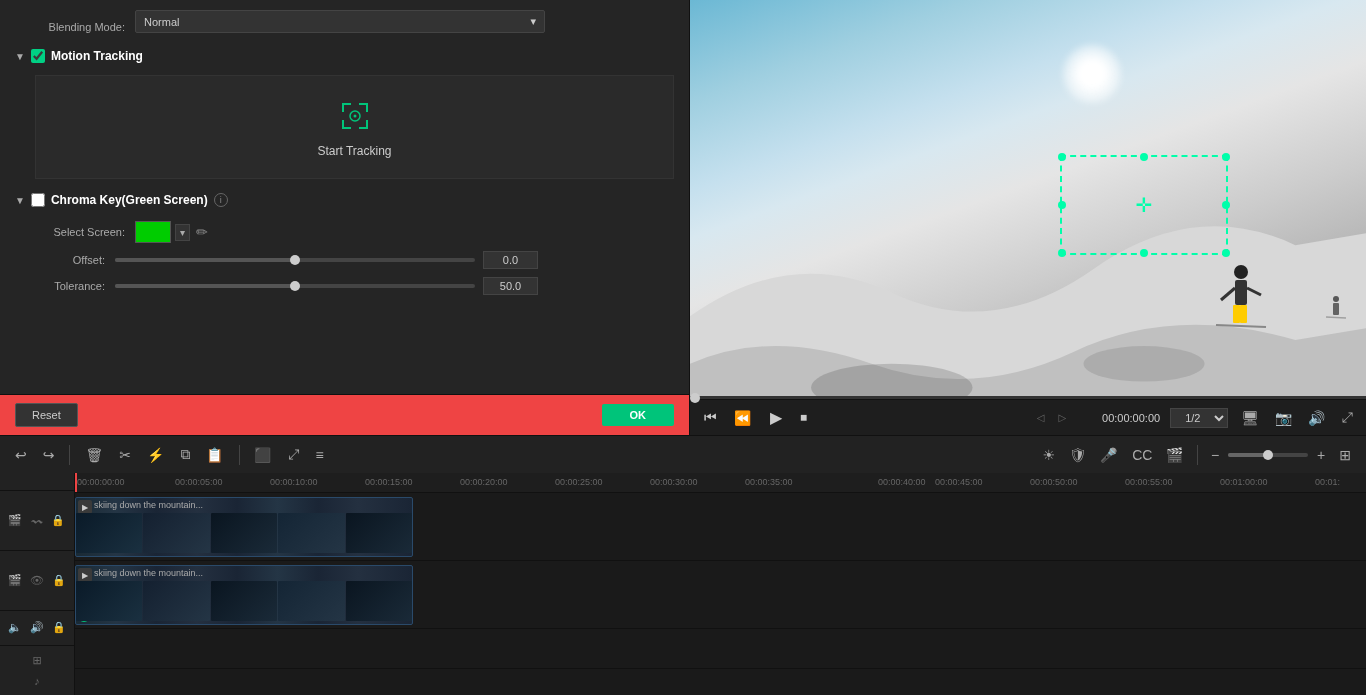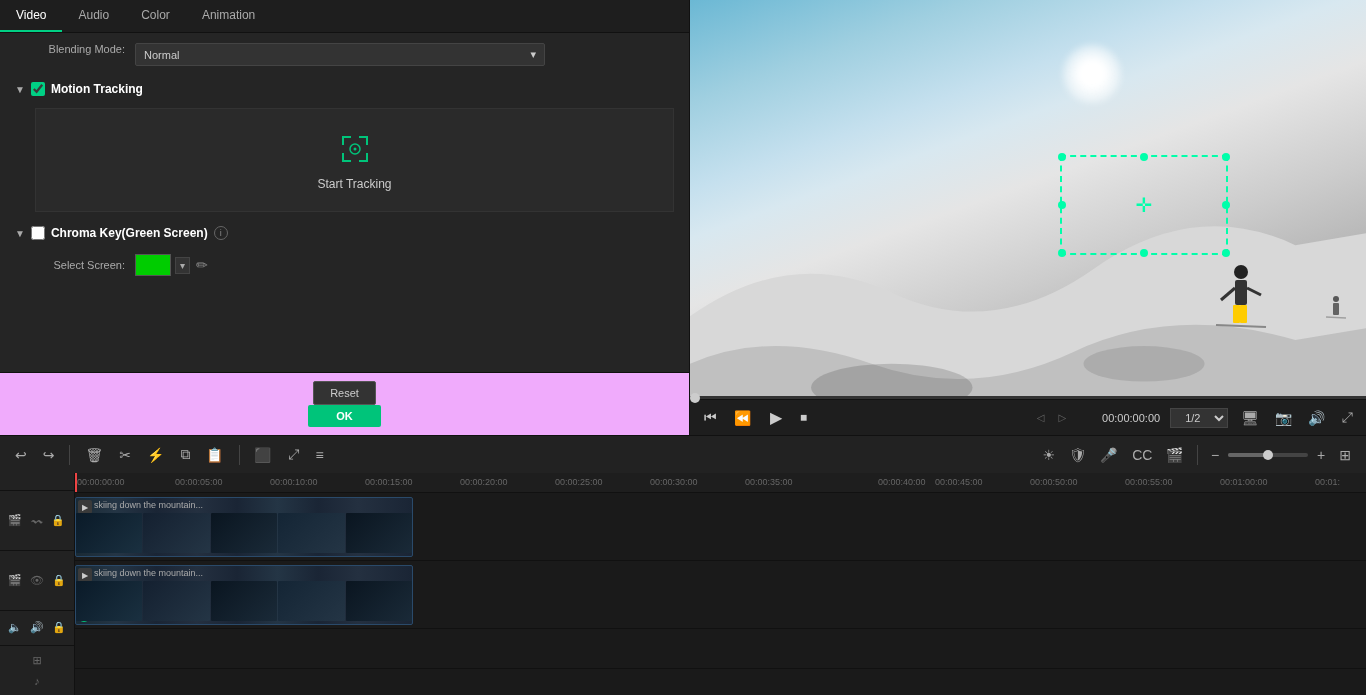--- a/index.html
+++ b/index.html
@@ -10,21 +10,21 @@
 
     
     .left-panel { width: 690px; background: #252525; border-right: 1px solid #111; display: flex; flex-direction: column; overflow: hidden; }
 
     .tabs { display: flex; border-bottom: 1px solid #111; background: #1e1e1e; }
     .tab { padding: 8px 16px; cursor: pointer; font-size: 12px; color: #aaa; border-bottom: 2px solid transparent; }
     .tab.active { color: #fff; border-bottom: 2px solid #00d084; }
 
     .panel-content { padding: 10px 15px; flex: 1; overflow-y: auto; }
 
-    .form-row { display: flex; align-items: flex-start; margin-bottom: 10px; }
+    .form-row { display: flex; align-items: flex-end; margin-bottom: 10px; }
     .form-label { width: 110px; text-align: right; margin-right: 10px; color: #aaa; font-size: 11px; }
 
     .blend-select { flex: 1; background: #333; border: 1px solid #444; color: #ccc; padding: 4px 8px; font-size: 11px; display: flex; align-items: center; justify-content: space-between; cursor: pointer; border-radius: 2px; max-width: 410px; }
 
     .opacity-row { display: flex; align-items: center; margin-bottom: 12px; }
     .slider-track { flex: 1; height: 4px; background: #444; border-radius: 2px; position: relative; max-width: 360px; }
     .slider-fill { height: 100%; background: #555; border-radius: 2px; }
     .slider-thumb { width: 12px; height: 12px; background: #ccc; border-radius: 50%; position: absolute; top: -4px; cursor: pointer; }
     .value-input { width: 45px; background: #333; border: 1px solid #444; color: #ccc; padding: 2px 4px; font-size: 11px; text-align: center; margin-left: 6px; }
     .unit { margin-left: 3px; color: #aaa; }
@@ -50,21 +50,21 @@
     .eyedropper { margin-left: 6px; cursor: pointer; font-size: 14px; color: #888; }
 
     
     .chroma-slider-row { display: flex; align-items: center; margin-bottom: 8px; }
     .chroma-label { width: 90px; text-align: right; margin-right: 10px; color: #aaa; font-size: 11px; }
     .chroma-track { flex: 1; height: 4px; background: #444; border-radius: 2px; position: relative; max-width: 360px; margin-right: 8px; }
     .chroma-thumb { width: 10px; height: 10px; background: #ccc; border-radius: 50%; position: absolute; top: -3px; cursor: pointer; }
     .chroma-input { width: 55px; background: #333; border: 1px solid #444; color: #ccc; padding: 2px 4px; font-size: 11px; text-align: center; }
 
     
-    .bottom-buttons { display: flex; align-items: center; justify-content: flex-start; padding: 8px 15px; border-top: 1px solid #111; background: #f0abfc; flex-direction: column; }
+    .bottom-buttons { display: flex; align-items: center; justify-content: space-between; padding: 8px 15px; border-top: 1px solid #111; background: #ef4444; }
     .reset-btn { background: #333; border: 1px solid #555; color: #ccc; padding: 5px 16px; cursor: pointer; font-size: 11px; border-radius: 2px; }
     .ok-btn { background: #00c47a; border: none; color: #fff; padding: 5px 28px; cursor: pointer; font-size: 11px; border-radius: 2px; font-weight: bold; }
 
     
     .preview-panel { flex: 1; background: #000; position: relative; overflow: hidden; }
     .preview-video { width: 100%; height: 100%; background: linear-gradient(180deg, #87ceeb 0%, #c8e8f5 20%, #ffffff 35%, #e8e8e8 50%, #d0d0d0 70%, #a0a0a0 100%); position: relative; overflow: hidden; }
 
     
     .ski-bg { position: absolute; inset: 0; background: linear-gradient(160deg, #6bb8d4 0%, #9fcfe0 15%, #c5e0ee 28%, #d8e8f0 35%, #e5e5e5 45%, #cccccc 60%, #b0b0b0 75%, #888 100%); }
     .ski-sun { position: absolute; top: 10%; left: 55%; width: 60px; height: 60px; background: radial-gradient(circle, #fff 30%, rgba(255,255,255,0.5) 60%, transparent 80%); border-radius: 50%; filter: blur(3px); }
@@ -110,26 +110,20 @@
 
     .ruler-label { position: absolute; font-size: 9px; color: #666; top: 4px; }
   </style>
 </head>
 <body>
 
 <div class="top-panel">
 
   <div class="left-panel">
 
-    <div class="tabs">
-      <div class="tab active">Video</div>
-      <div class="tab">Audio</div>
-      <div class="tab">Color</div>
-      <div class="tab">Animation</div>
-    </div>
 
     <div class="panel-content">
 
       <div class="form-row">
         <div class="form-label">Blending Mode:</div>
         <div class="blend-select">
           <span>Normal</span>
           <span>▾</span>
         </div>
       </div>
@@ -164,21 +158,37 @@
         <span class="info-icon">i</span>
       </div>
 
       <div class="color-row">
         <span style="width:90px; text-align:right; margin-right:10px; color:#aaa; font-size:11px;">Select Screen:</span>
         <div class="color-swatch"></div>
         <div class="color-arrow">▾</div>
         <span class="eyedropper">✏</span>
       </div>
 
-
+      <div class="chroma-slider-row">
+        <div class="chroma-label">Offset:</div>
+        <div class="chroma-track">
+          <div class="slider-fill" style="width:50%"></div>
+          <div class="chroma-thumb" style="left:calc(50% - 5px)"></div>
+        </div>
+        <input class="chroma-input" value="0.0" readonly="" style="">
+      </div>
+
+      <div class="chroma-slider-row">
+        <div class="chroma-label">Tolerance:</div>
+        <div class="chroma-track">
+          <div class="slider-fill" style="width:50%"></div>
+          <div class="chroma-thumb" style="left:calc(50% - 5px)"></div>
+        </div>
+        <input class="chroma-input" value="50.0" readonly="" style="">
+      </div>
 
     </div>
 
     <div class="bottom-buttons">
       <button class="reset-btn">Reset</button>
       <button class="ok-btn">OK</button>
     </div>
   </div>
 
   <div class="preview-panel">

